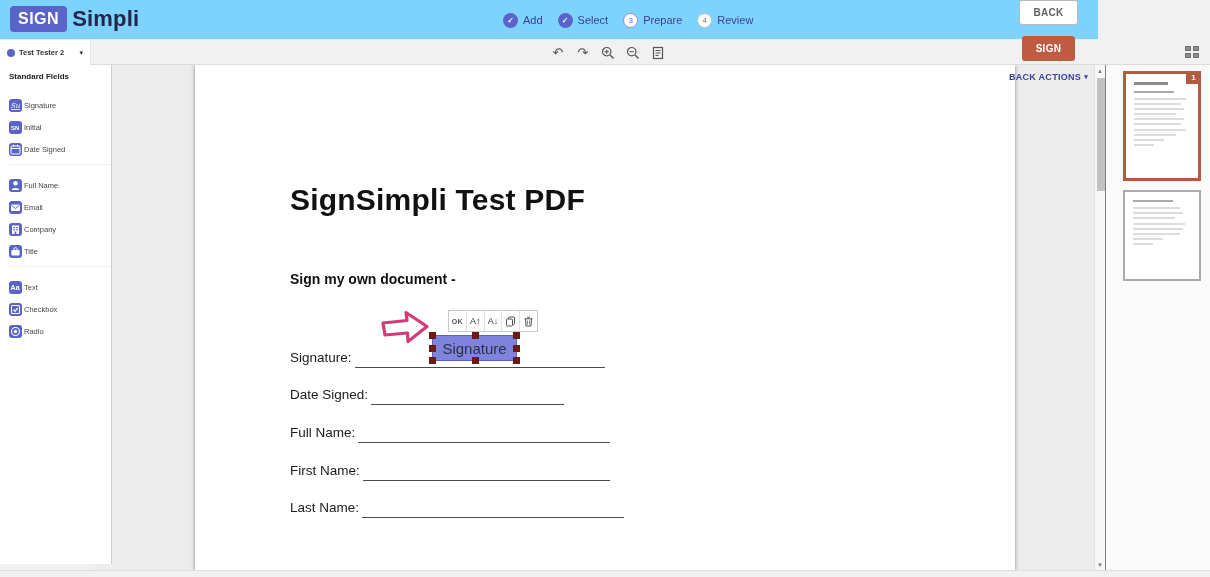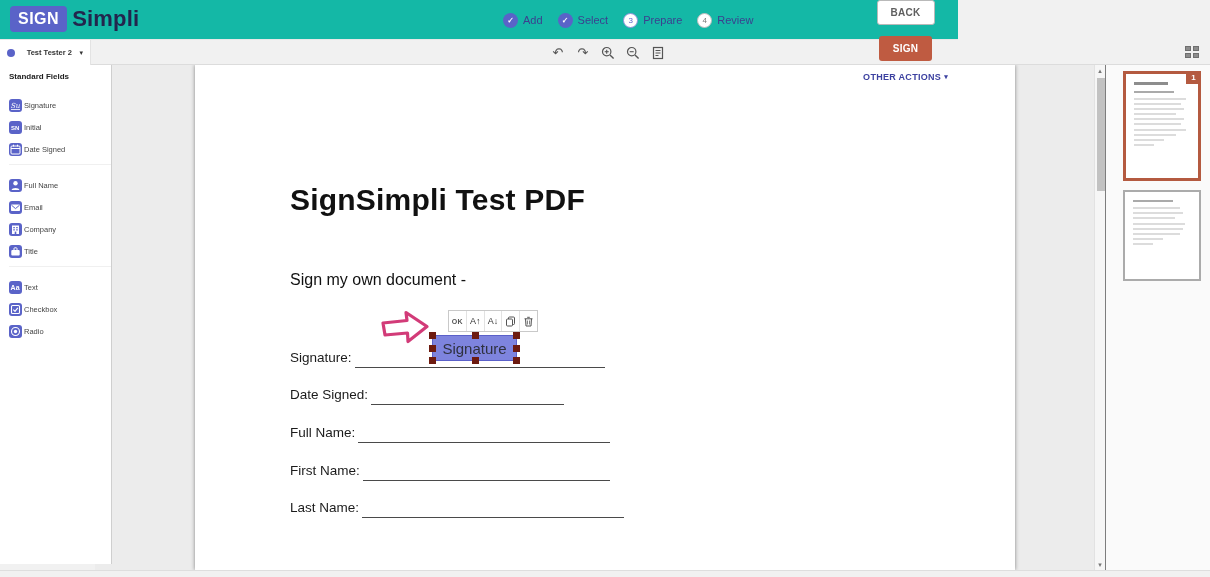--- a/index.html
+++ b/index.html
@@ -1,20 +1,20 @@
 <!DOCTYPE html>
 <html><head>
 <meta charset="utf-8">
 <style>
   * { margin:0; padding:0; box-sizing:border-box; }
   html,body { width:1210px; height:577px; overflow:hidden; background:#f1f1f1;
     font-family:"Liberation Sans", sans-serif; }
 
   
-  #header { position:absolute; left:0; top:0; width:958px; height:40px; background:#14b8a6;
+  #header { position:absolute; left:0; top:0; width:1098px; height:40px; background:#7dd3fc;
     border-bottom:1px solid #e8e8e8; z-index:30; }
   #logo { position:absolute; left:10px; top:6px; display:flex; align-items:center; }
   #logo .sign-box { background:#5a63c8; color:#fff; font-weight:bold; font-size:16px;
     padding:4px 8px; border-radius:4px; letter-spacing:.5px; }
   #logo .simpli { color:#23254d; font-weight:800; font-size:22px; margin-left:5px; letter-spacing:.2px; }
 
   #steps { position:absolute; left:503px; top:0; height:40px; display:flex; align-items:center; gap:15px; }
   .step { display:flex; align-items:center; gap:5px; cursor:pointer; }
   .step-circle { width:15px; height:15px; border-radius:50%; display:flex; align-items:center;
     justify-content:center; font-size:8px; }
@@ -30,21 +30,21 @@
   #next-btn { background:#bf5b41; border:none; border-radius:3px; color:#fff; font-size:10px;
     font-weight:bold; padding:7px 14px; cursor:pointer; letter-spacing:.3px; }
   #other-actions { color:#3c41a0; font-size:9px; font-weight:bold; letter-spacing:.3px;
     cursor:pointer; display:flex; align-items:center; gap:3px; }
   #other-actions .caret { font-size:7px; }
 
   
   #subbar { position:absolute; left:0; top:40px; width:1210px; height:25px; background:#f1f1f1;
     border-bottom:1px solid #dcdcdc; z-index:20; }
   #signer-dropdown { position:absolute; left:0; top:0; width:91px; height:25px; background:#fff;
-    border-right:1px solid #e3e3e3; display:flex; align-items:center; padding:0 7px; cursor:pointer;text-align:center; }
+    border-right:1px solid #e3e3e3; display:flex; align-items:center; padding:0 7px; cursor:pointer; }
   #signer-dot { width:8px; height:8px; border-radius:50%; background:#5a63c8; flex:none; }
   #signer-label { font-size:7.5px; font-weight:bold; color:#333; margin-left:4px; flex:1; }
   #signer-caret { font-size:7px; color:#333; }
   #doc-toolbar { position:absolute; left:549px; top:0; height:25px; display:flex; align-items:center; gap:7px; }
   .tb-btn { width:18px; height:18px; display:flex; align-items:center; justify-content:center;
     cursor:pointer; color:#555; font-size:13px; line-height:1; }
   .tb-btn svg { display:block; }
   #grid-view-btn { position:absolute; right:11px; top:6px; width:14px; height:12px; cursor:pointer;
     display:grid; grid-template-columns:6px 6px; grid-template-rows:5px 5px; gap:1.5px; }
   #grid-view-btn span { background:#8c8c8c; border:1px solid #6f6f6f; }
@@ -59,21 +59,21 @@
   .fi { width:13px; height:13px; border-radius:3px; background:#5a63c8; flex:none;
     display:flex; align-items:center; justify-content:center; }
   .fi svg { display:block; }
   .fi-label { font-size:7.5px; color:#454545; }
 
   
   #canvas { position:absolute; left:95px; top:65px; width:1010px; bottom:7px; background:#ececec; }
   #page { position:absolute; left:100px; top:0; width:820px; bottom:0; background:#fff;
     box-shadow:0 0 4px rgba(0,0,0,.45); }
   #doc-title { position:absolute; left:95px; top:118px; font-size:30px; font-weight:bold; color:#111; letter-spacing:.2px; }
-  #doc-heading { position:absolute; left:95px; top:206px; font-size:16px; font-weight:normal; color:#111; }
+  #doc-heading { position:absolute; left:95px; top:206px; font-size:14px; font-weight:bold; color:#111; }
   #doc-fields { position:absolute; left:95px; top:265px; }
   .doc-row { height:37.7px; display:flex; align-items:flex-end; }
   .doc-label { font-size:13.5px; color:#1b1b1b; padding-bottom:3px; }
   .doc-line { border-bottom:1.6px solid #4a4a4a; height:10px; margin-left:3px; }
   .w-sig{width:250px;} .w-ini{width:287px;} .w-date{width:193px;}
   .w-full{width:252px;} .w-first{width:247px;} .w-last{width:262px;}
 
   
   #sig-widget { position:absolute; left:237px; top:270px; width:85px; height:26px;
     background:rgba(98,105,215,.82); border:1px solid #5a60c9; display:flex; align-items:center;
@@ -146,21 +146,21 @@
     <div class="step upcoming">
       <span class="step-circle">4</span>
       <span class="step-label">Review</span>
     </div>
   </div>
 
   <div id="header-right">
     <button id="back-btn">BACK</button>
     <button id="next-btn">SIGN</button>
     <div id="other-actions">
-      <span>OTHER ACTIONS</span>
+      <span>BACK ACTIONS</span>
       <span class="caret">▾</span>
     </div>
   </div>
 </div>
 
 <div id="subbar">
   <div id="signer-dropdown">
     <span id="signer-dot"></span>
     <span id="signer-label">Test Tester 2</span>
     <span id="signer-caret">▾</span>

